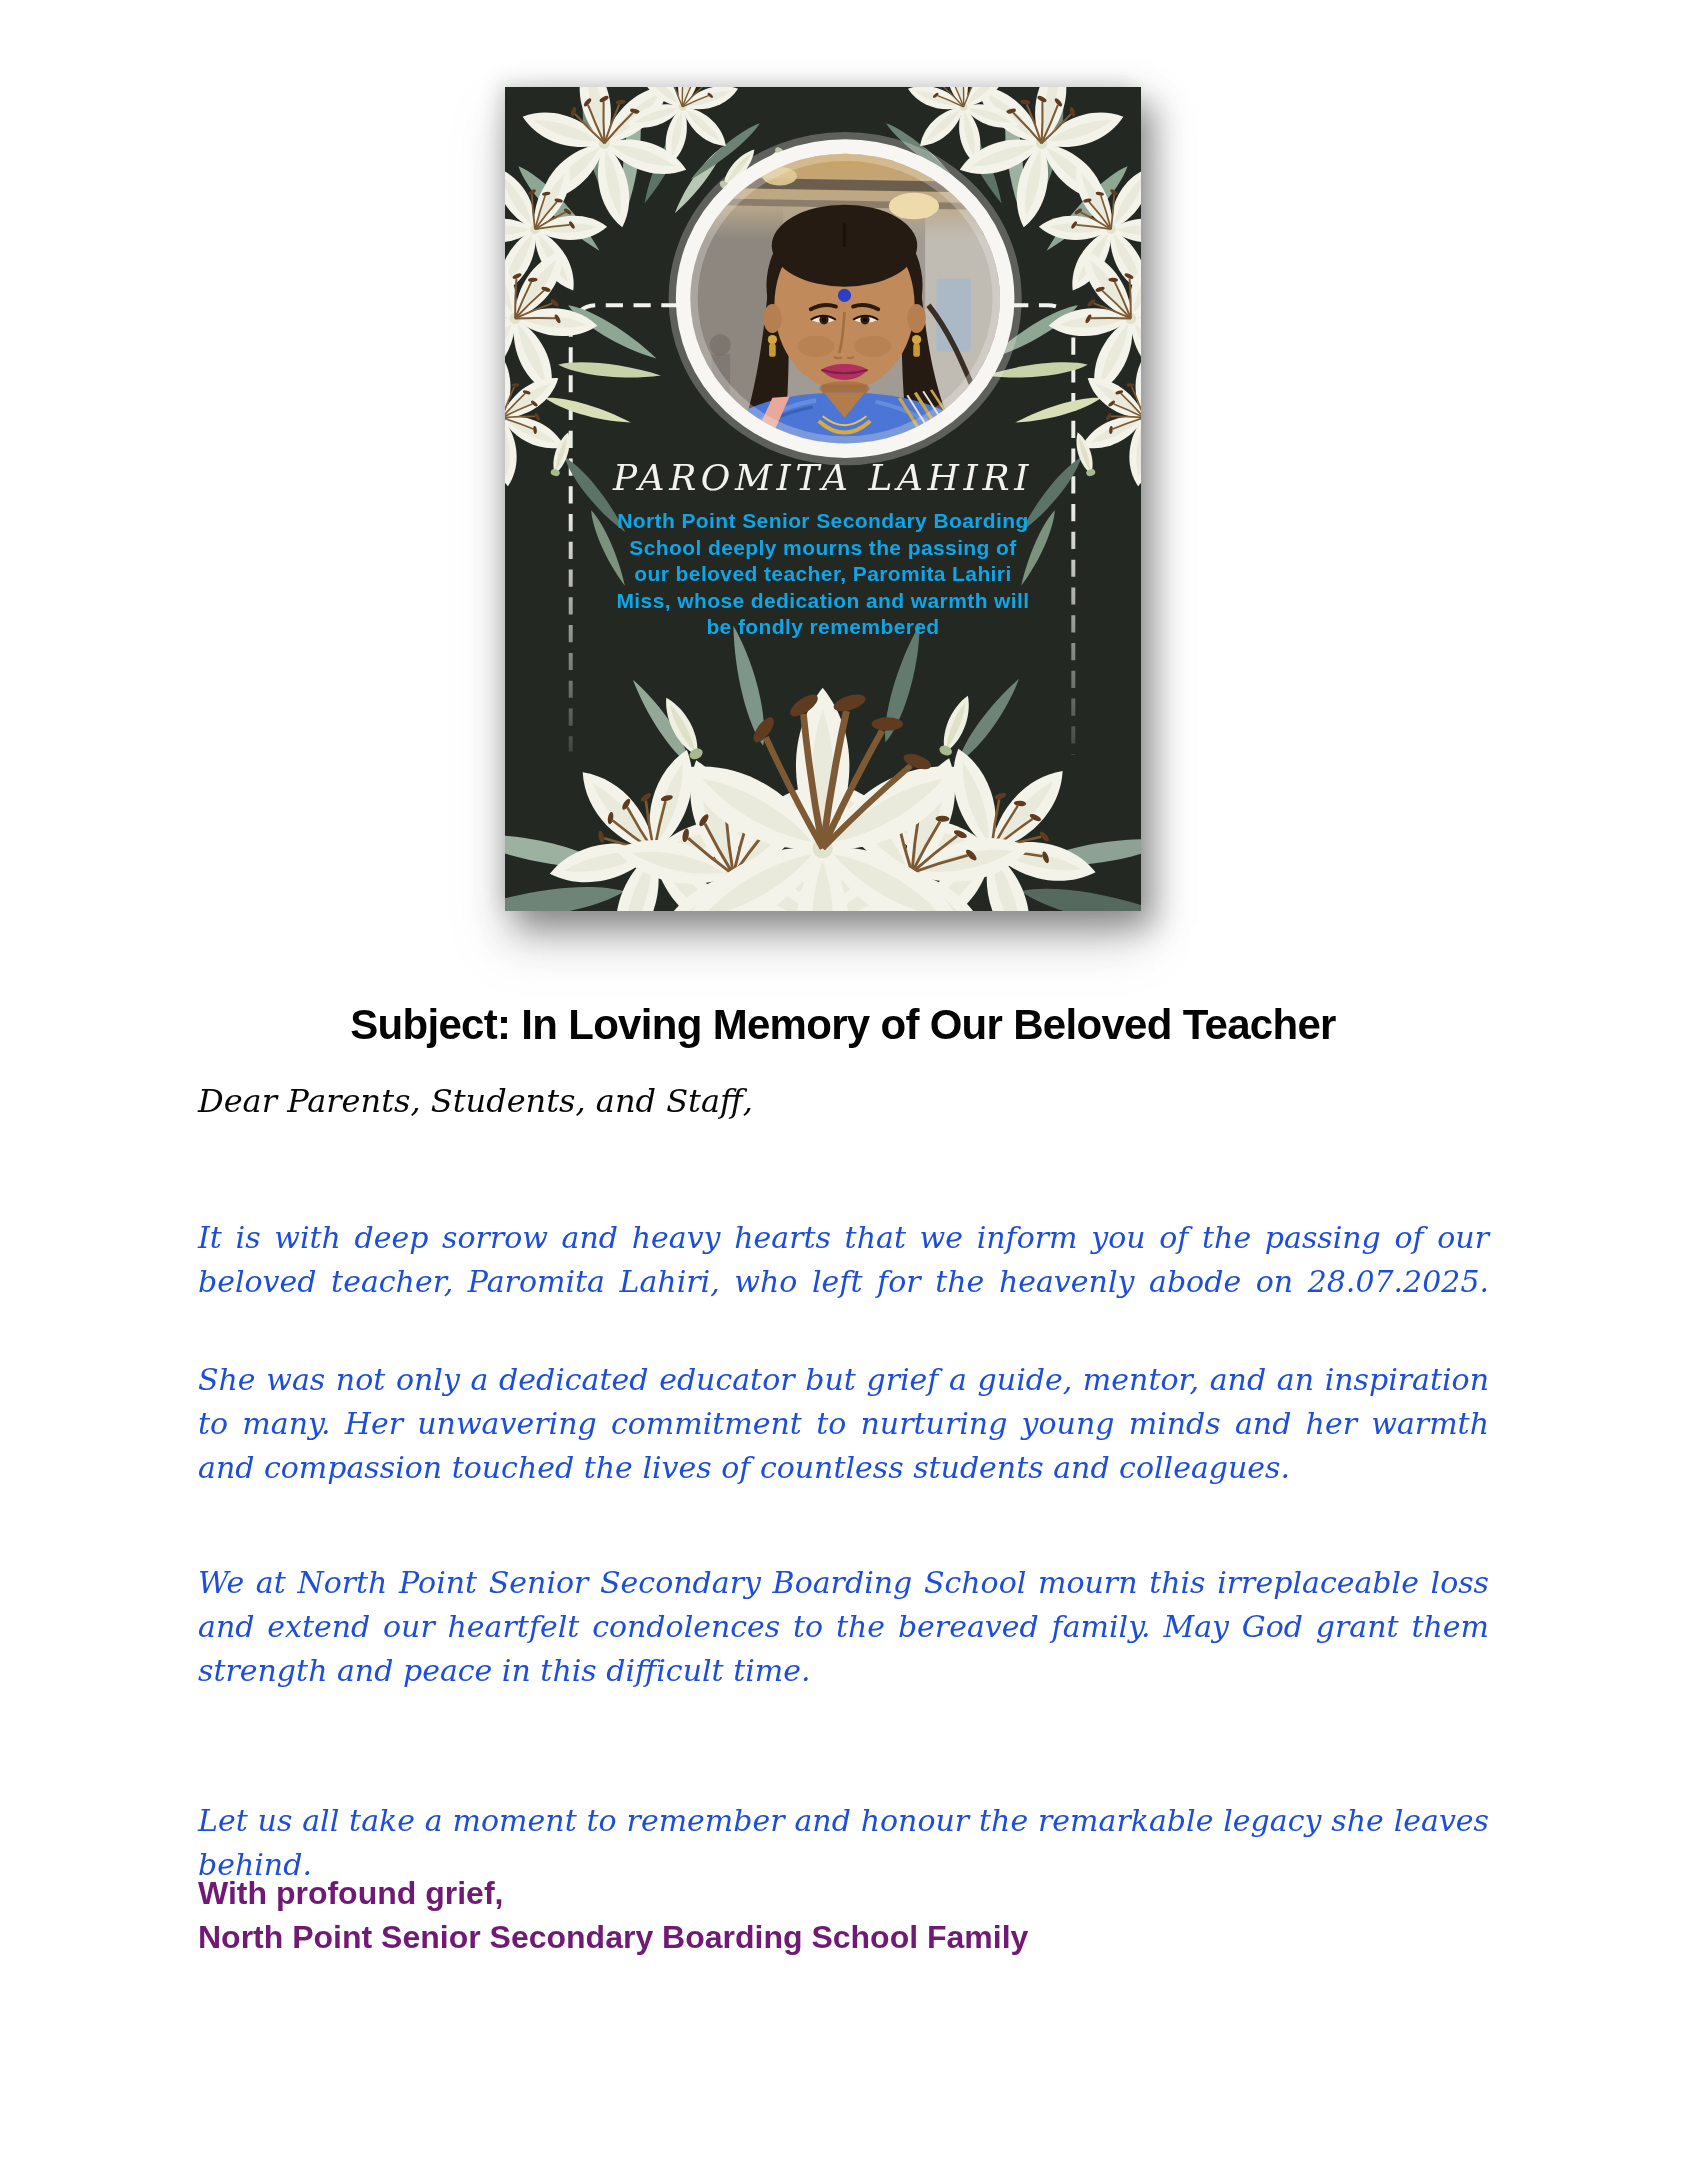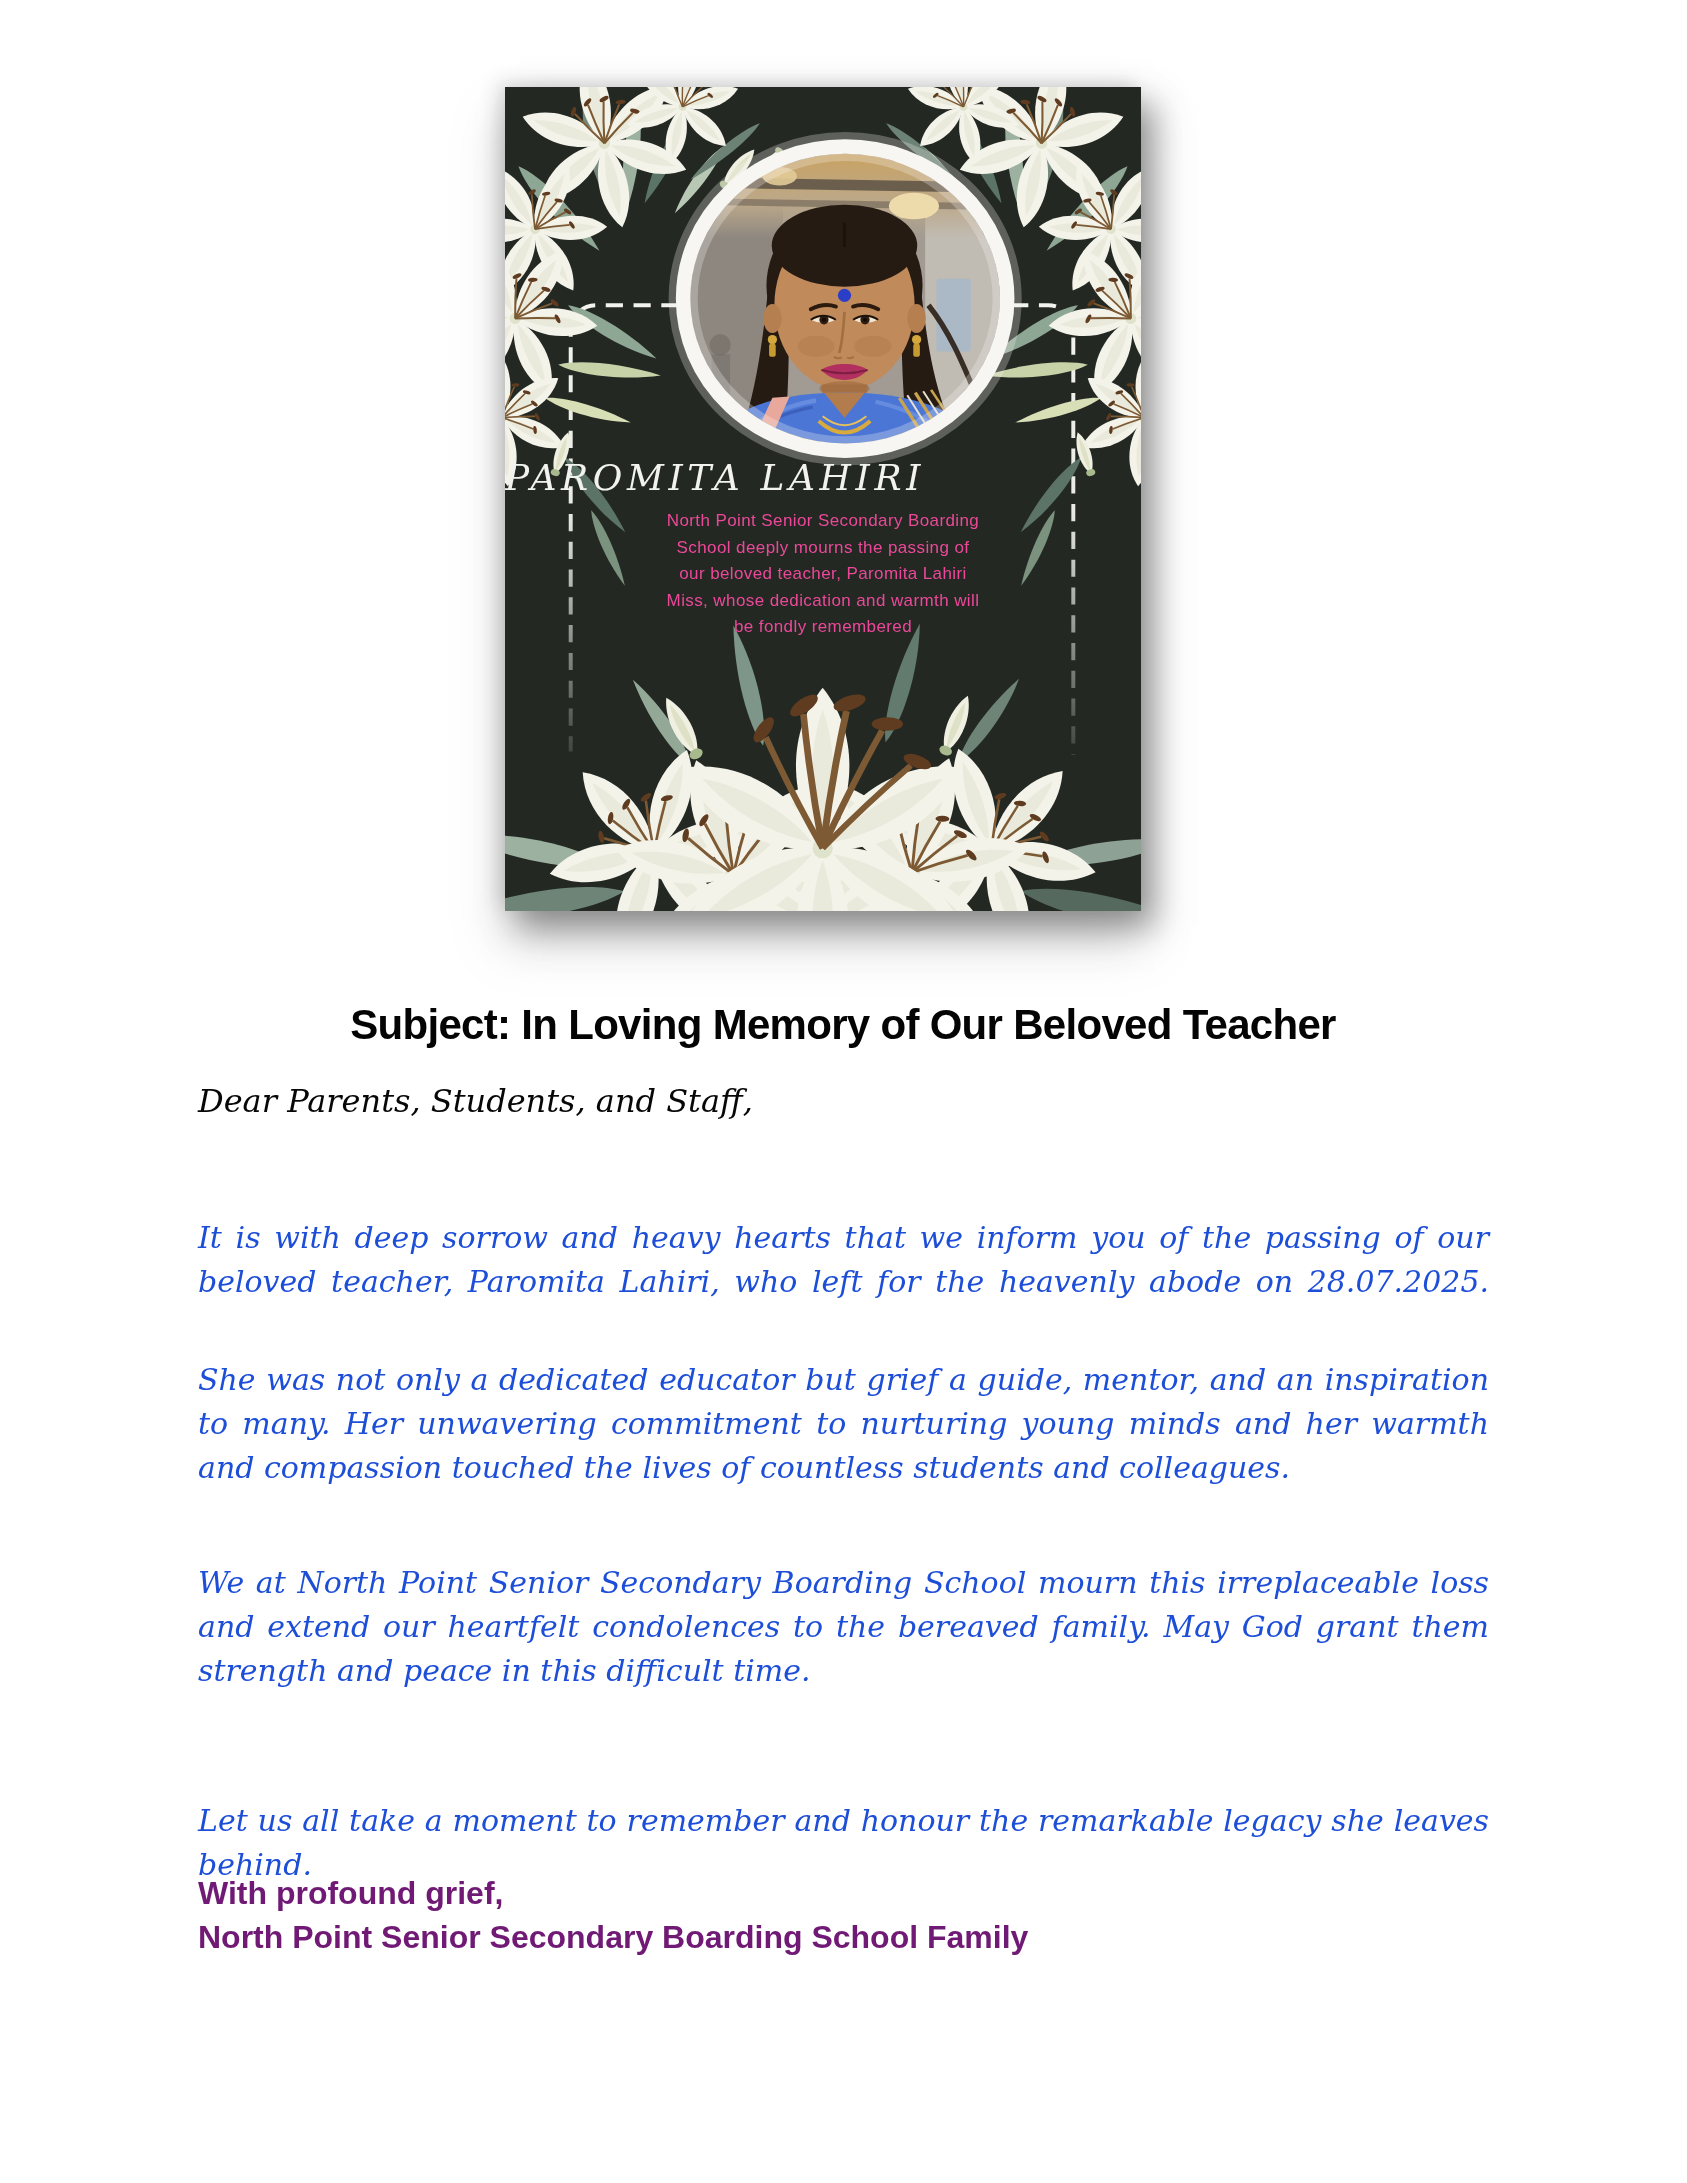--- a/index.html
+++ b/index.html
@@ -6,26 +6,26 @@
   .page{position:relative;width:1687px;height:2183px;background:#ffffff;overflow:hidden;
         font-family:"Liberation Sans",sans-serif;}
 
   
   .card{position:absolute;left:505px;top:87px;width:636px;height:824px;background:#232823;
         overflow:hidden;
         box-shadow:13.2px 16px 30px rgba(80,80,80,.55),
                    -6.6px -5.3px 17px rgba(150,150,150,.30),
                    0 30px 46px rgba(130,130,130,.35);}
   .card svg{position:absolute;left:0;top:0;}
-  .card-title{position:absolute;left:0;top:369px;width:100%;
+  .card-title{position:absolute;left:0;top:369px;width:100%;text-align:center;
         font-family:"DejaVu Serif",serif;font-style:italic;font-weight:500;
         font-size:36px;line-height:44px;letter-spacing:4.6px;color:#f2f3ee;}
   .card-tribute{position:absolute;left:53px;top:421px;width:530px;text-align:center;
-        font-family:"Liberation Sans",sans-serif;font-size:17px;line-height:26.5px;
-        letter-spacing:0.4px;color:#ec4899;font-weight:400;}
+        font-family:"Liberation Sans",sans-serif;font-size:21px;line-height:26.5px;
+        letter-spacing:0.4px;color:#0ea5e9;font-weight:700;}
 
   
   .subject{position:absolute;left:198px;top:1002px;width:1290px;text-align:center;
         font-family:"Liberation Sans",sans-serif;font-weight:bold;font-size:42px;line-height:46px;
         letter-spacing:-0.7px;color:#040404;}
   .greeting{position:absolute;left:198px;top:1081px;width:1291px;
         font-family:"DejaVu Serif",serif;font-style:italic;font-size:32px;line-height:41px;color:#070707;}
   .para{position:absolute;left:198px;width:1291px;
         font-family:"DejaVu Serif",serif;font-style:italic;font-size:30px;line-height:44px;color:#1d4ed8;}
   .para div{height:44px;overflow:visible;}

